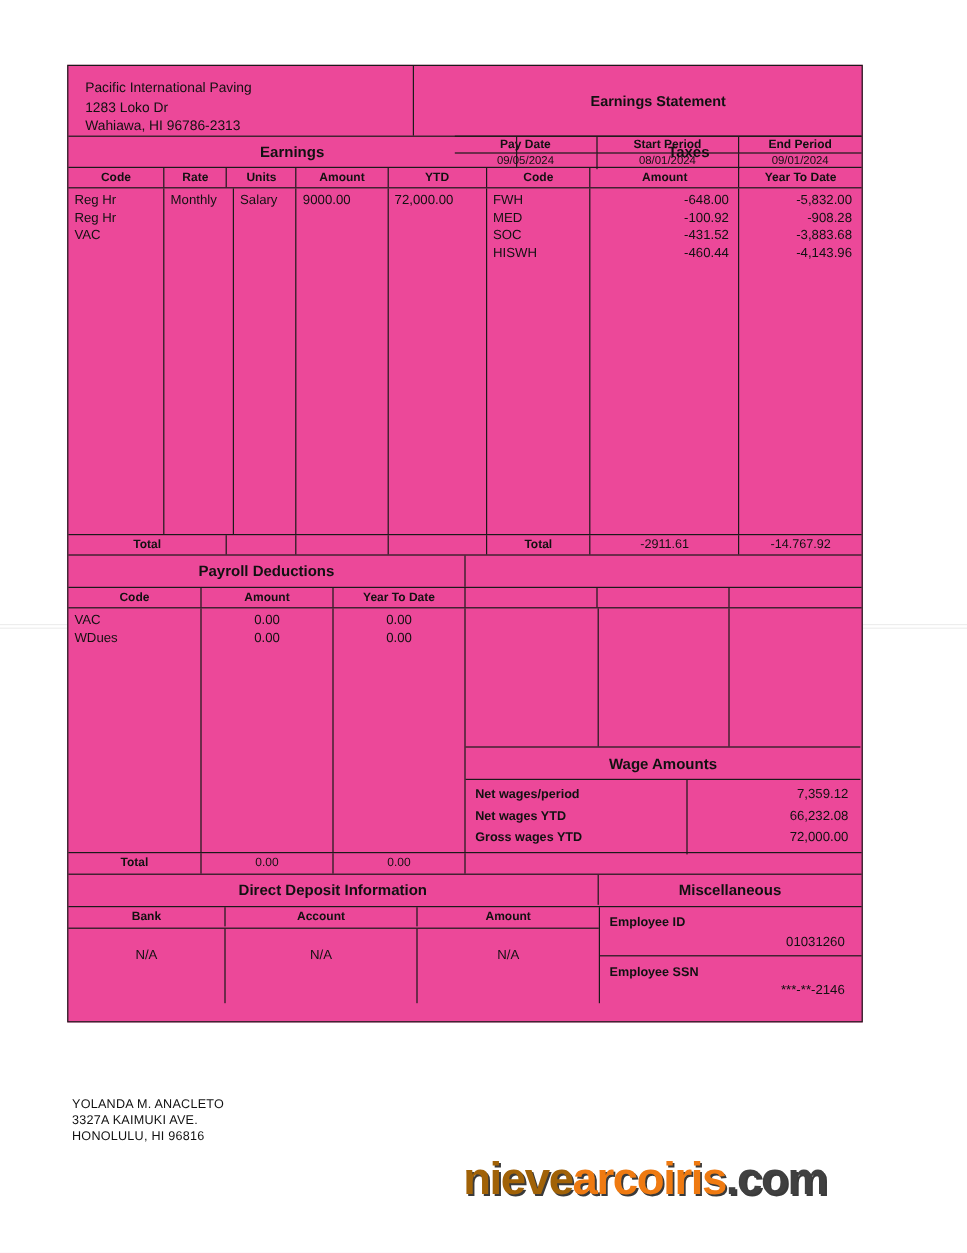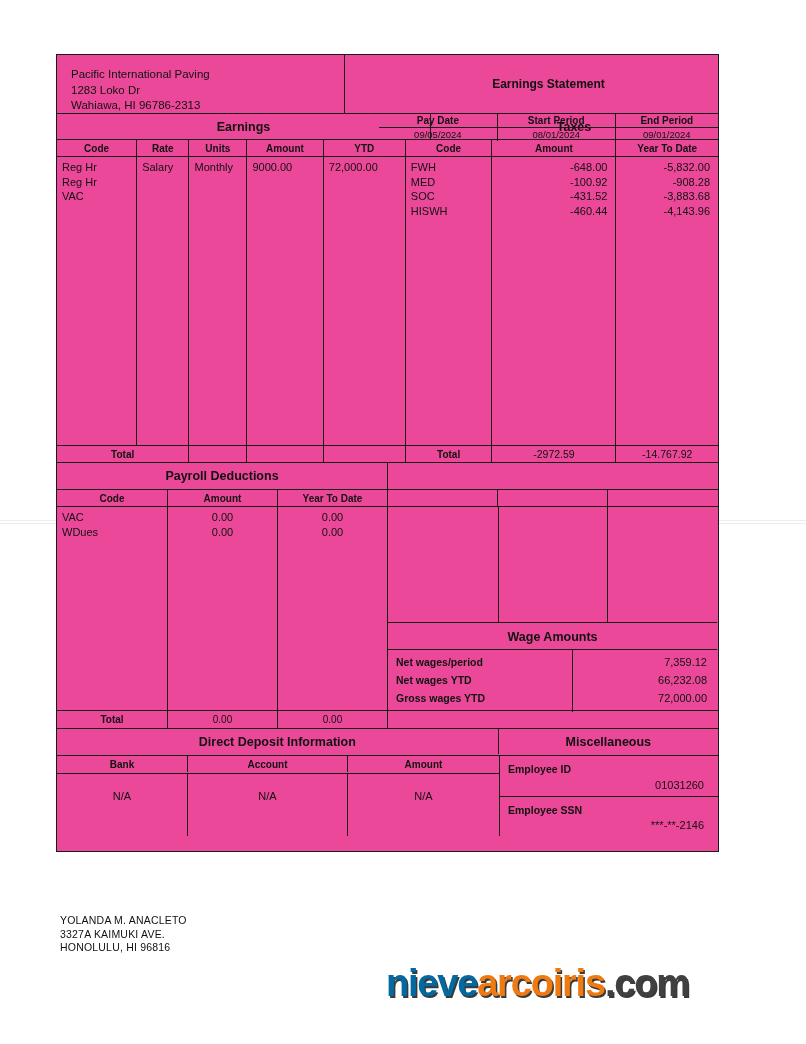--- a/index.html
+++ b/index.html
@@ -205,21 +205,21 @@
   .watermark {
     position: absolute;
     left: 386px;
     top: 962px;
     font-size: 38px;
     font-weight: bold;
     letter-spacing: -1.2px;
     white-space: nowrap;
     text-shadow: 1.5px 1.5px 0 #3a3a3a;
   }
-  .wm-a { color: #0369a1; }
+  .wm-a { color: #a16207; }
   .wm-b { color: #ef7a11; }
   .wm-c { color: #404040; }
 
   
   .streak {
     position: absolute;
     left: 0;
     width: 806px;
     height: 1px;
     background: rgba(0,0,0,0.07);
@@ -269,25 +269,25 @@
     <div class="cell t-amt colhead bl">Amount</div>
     <div class="cell t-ytd colhead bl">Year To Date</div>
   </div>
 
   <div class="row databody bb">
     <div class="cell e-code pad-l">
       <div class="dline">Reg Hr</div>
       <div class="dline">Reg Hr</div>
       <div class="dline">VAC</div>
     </div>
+    <div class="cell e-units bl pad-l">
+      <div class="dline">Monthly</div>
+    </div>
     <div class="cell e-rate bl pad-l">
       <div class="dline">Salary</div>
-    </div>
-    <div class="cell e-units bl pad-l">
-      <div class="dline">Monthly</div>
     </div>
     <div class="cell e-amt bl pad-l">
       <div class="dline">9000.00</div>
     </div>
     <div class="cell e-ytd bl pad-l">
       <div class="dline">72,000.00</div>
     </div>
 
     <div class="cell t-code bl pad-l">
       <div class="dline">FWH</div>
@@ -308,21 +308,21 @@
       <div class="dline">-4,143.96</div>
     </div>
   </div>
 
   <div class="row total-row bb">
     <div class="cell" style="width:141px">Total</div>
     <div class="cell e-units bl"></div>
     <div class="cell e-amt bl num"></div>
     <div class="cell e-ytd bl num"></div>
     <div class="cell t-code bl">Total</div>
-    <div class="cell t-amt bl num">-2972.59</div>
+    <div class="cell t-amt bl num">-2911.61</div>
     <div class="cell t-ytd bl num">-14.767.92</div>
   </div>
 
   <div class="row mid-title-row bb">
     <div class="cell pd-title sect-title">Payroll Deductions</div>
     <div class="cell mid-blank bl"></div>
   </div>
 
   <div class="row pd-head bb">
     <div class="cell d-code colhead">Code</div>

